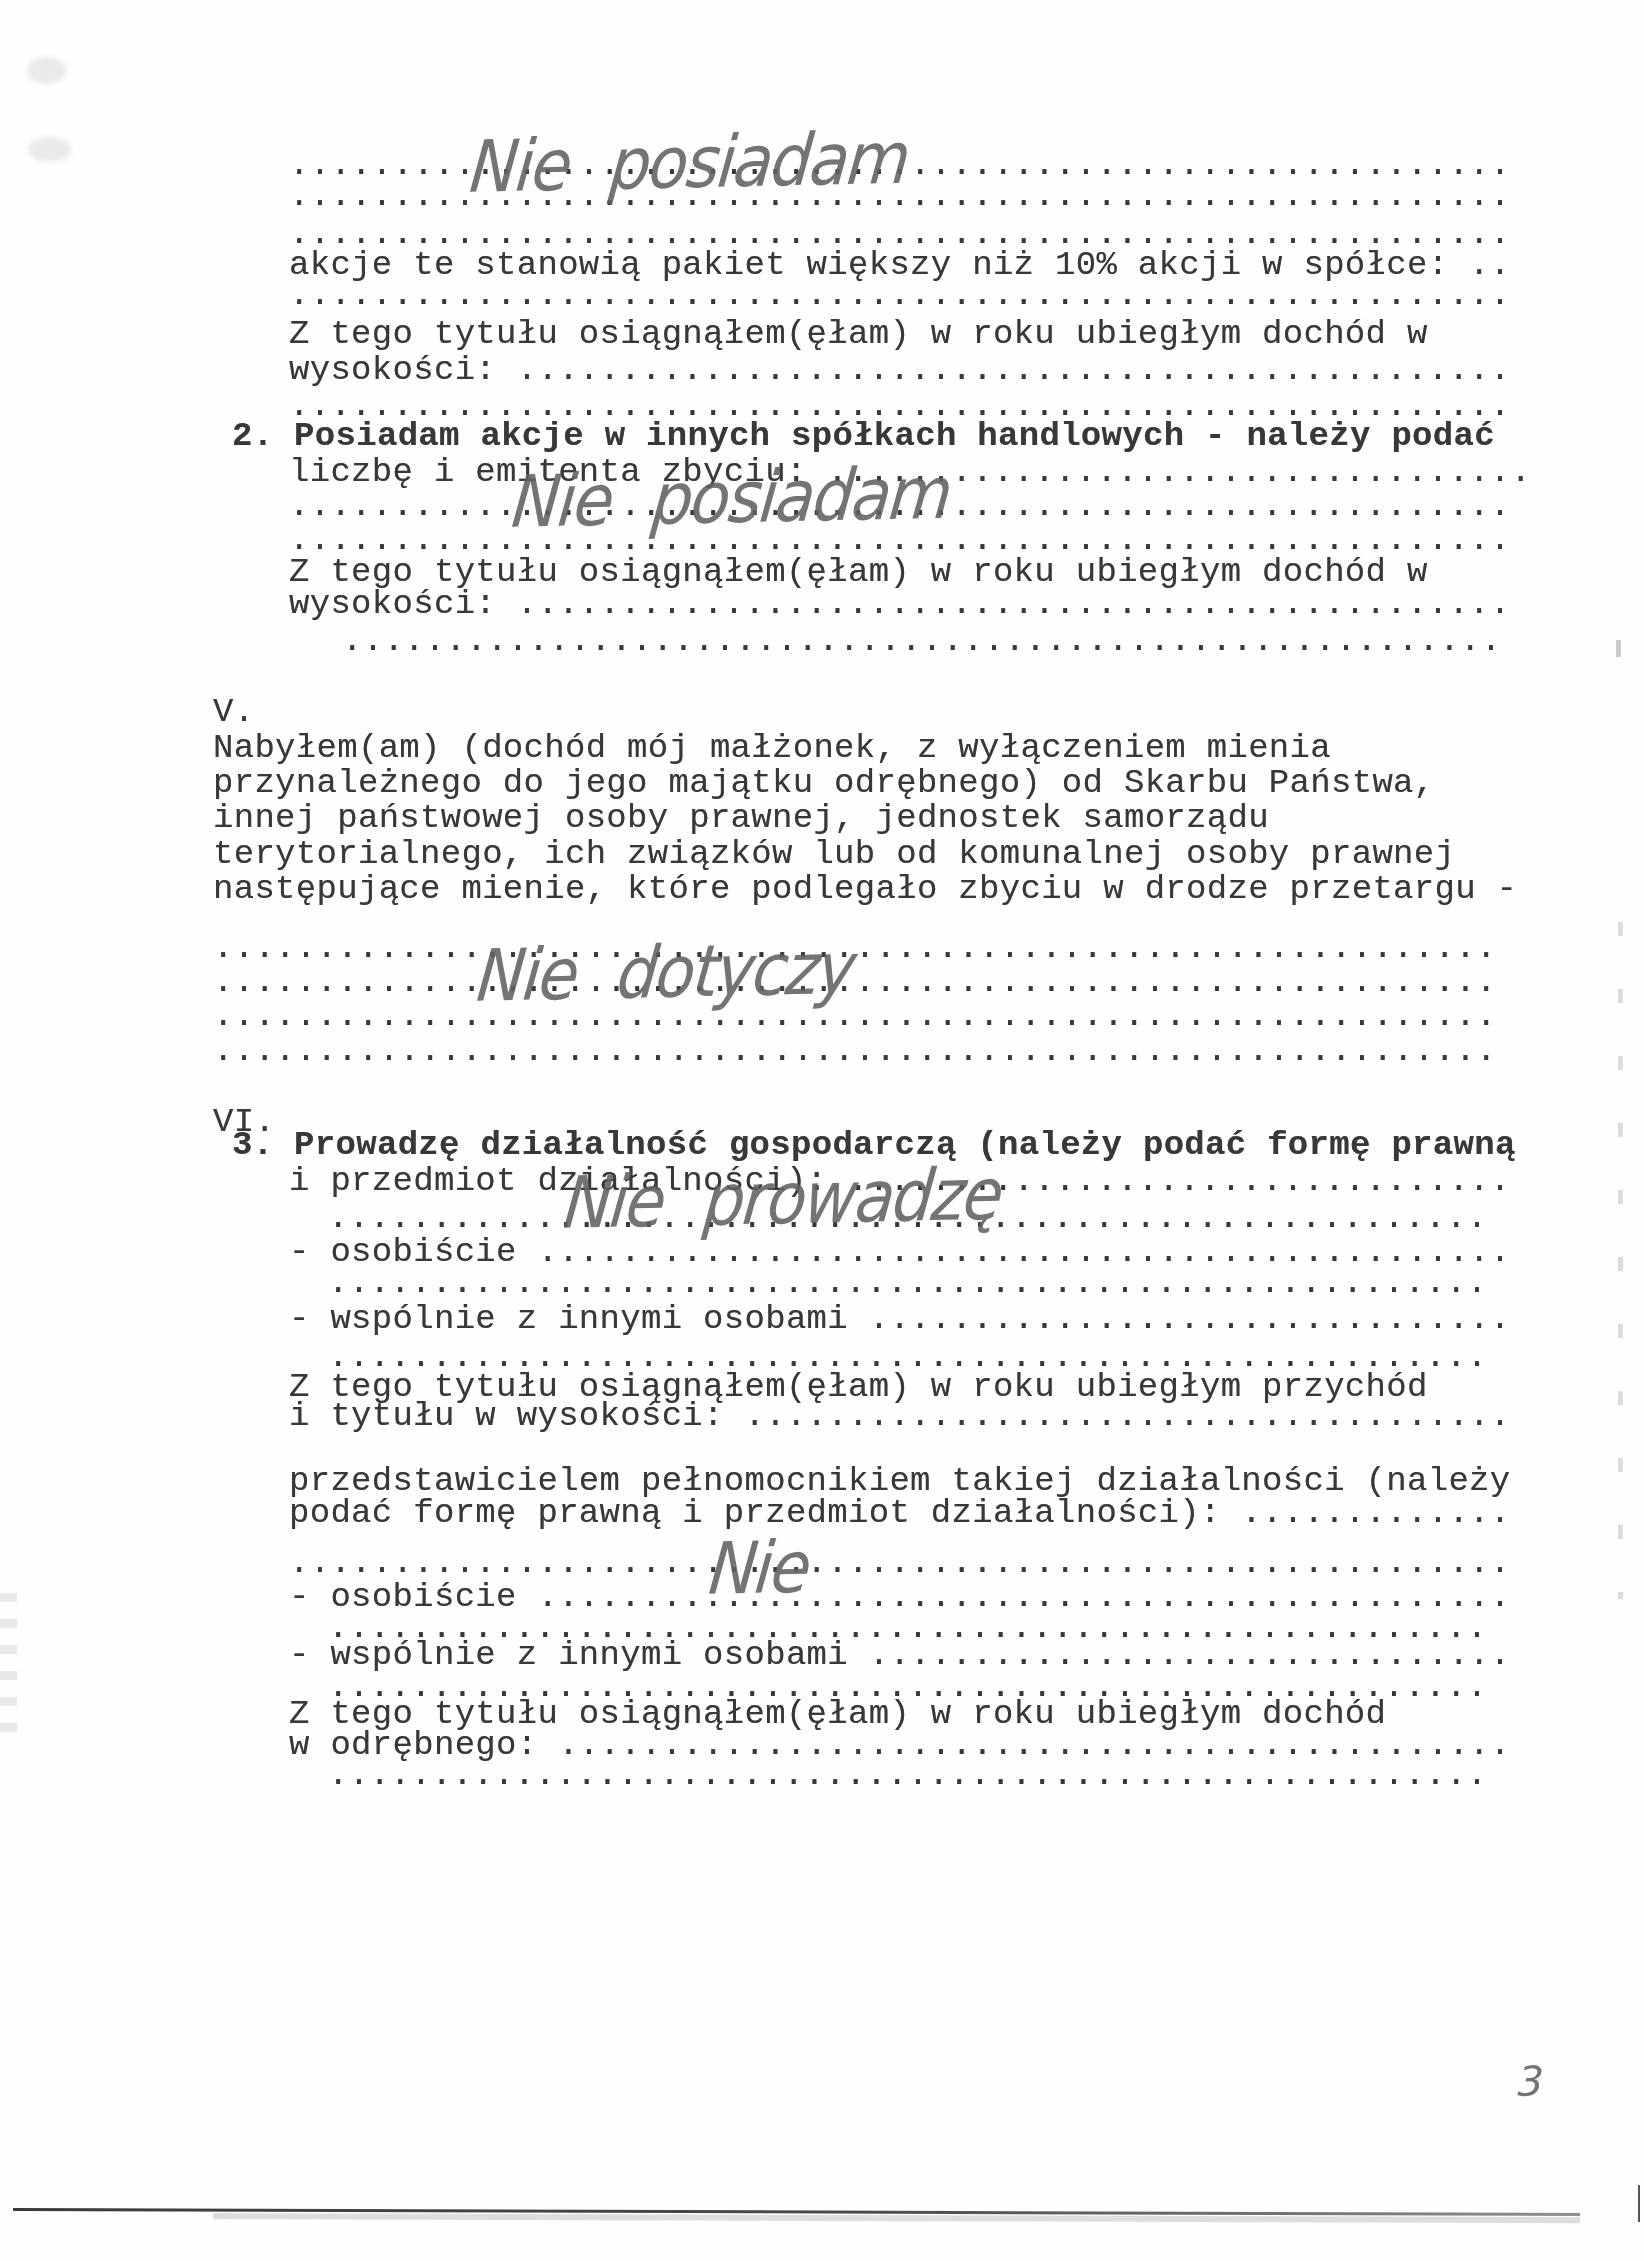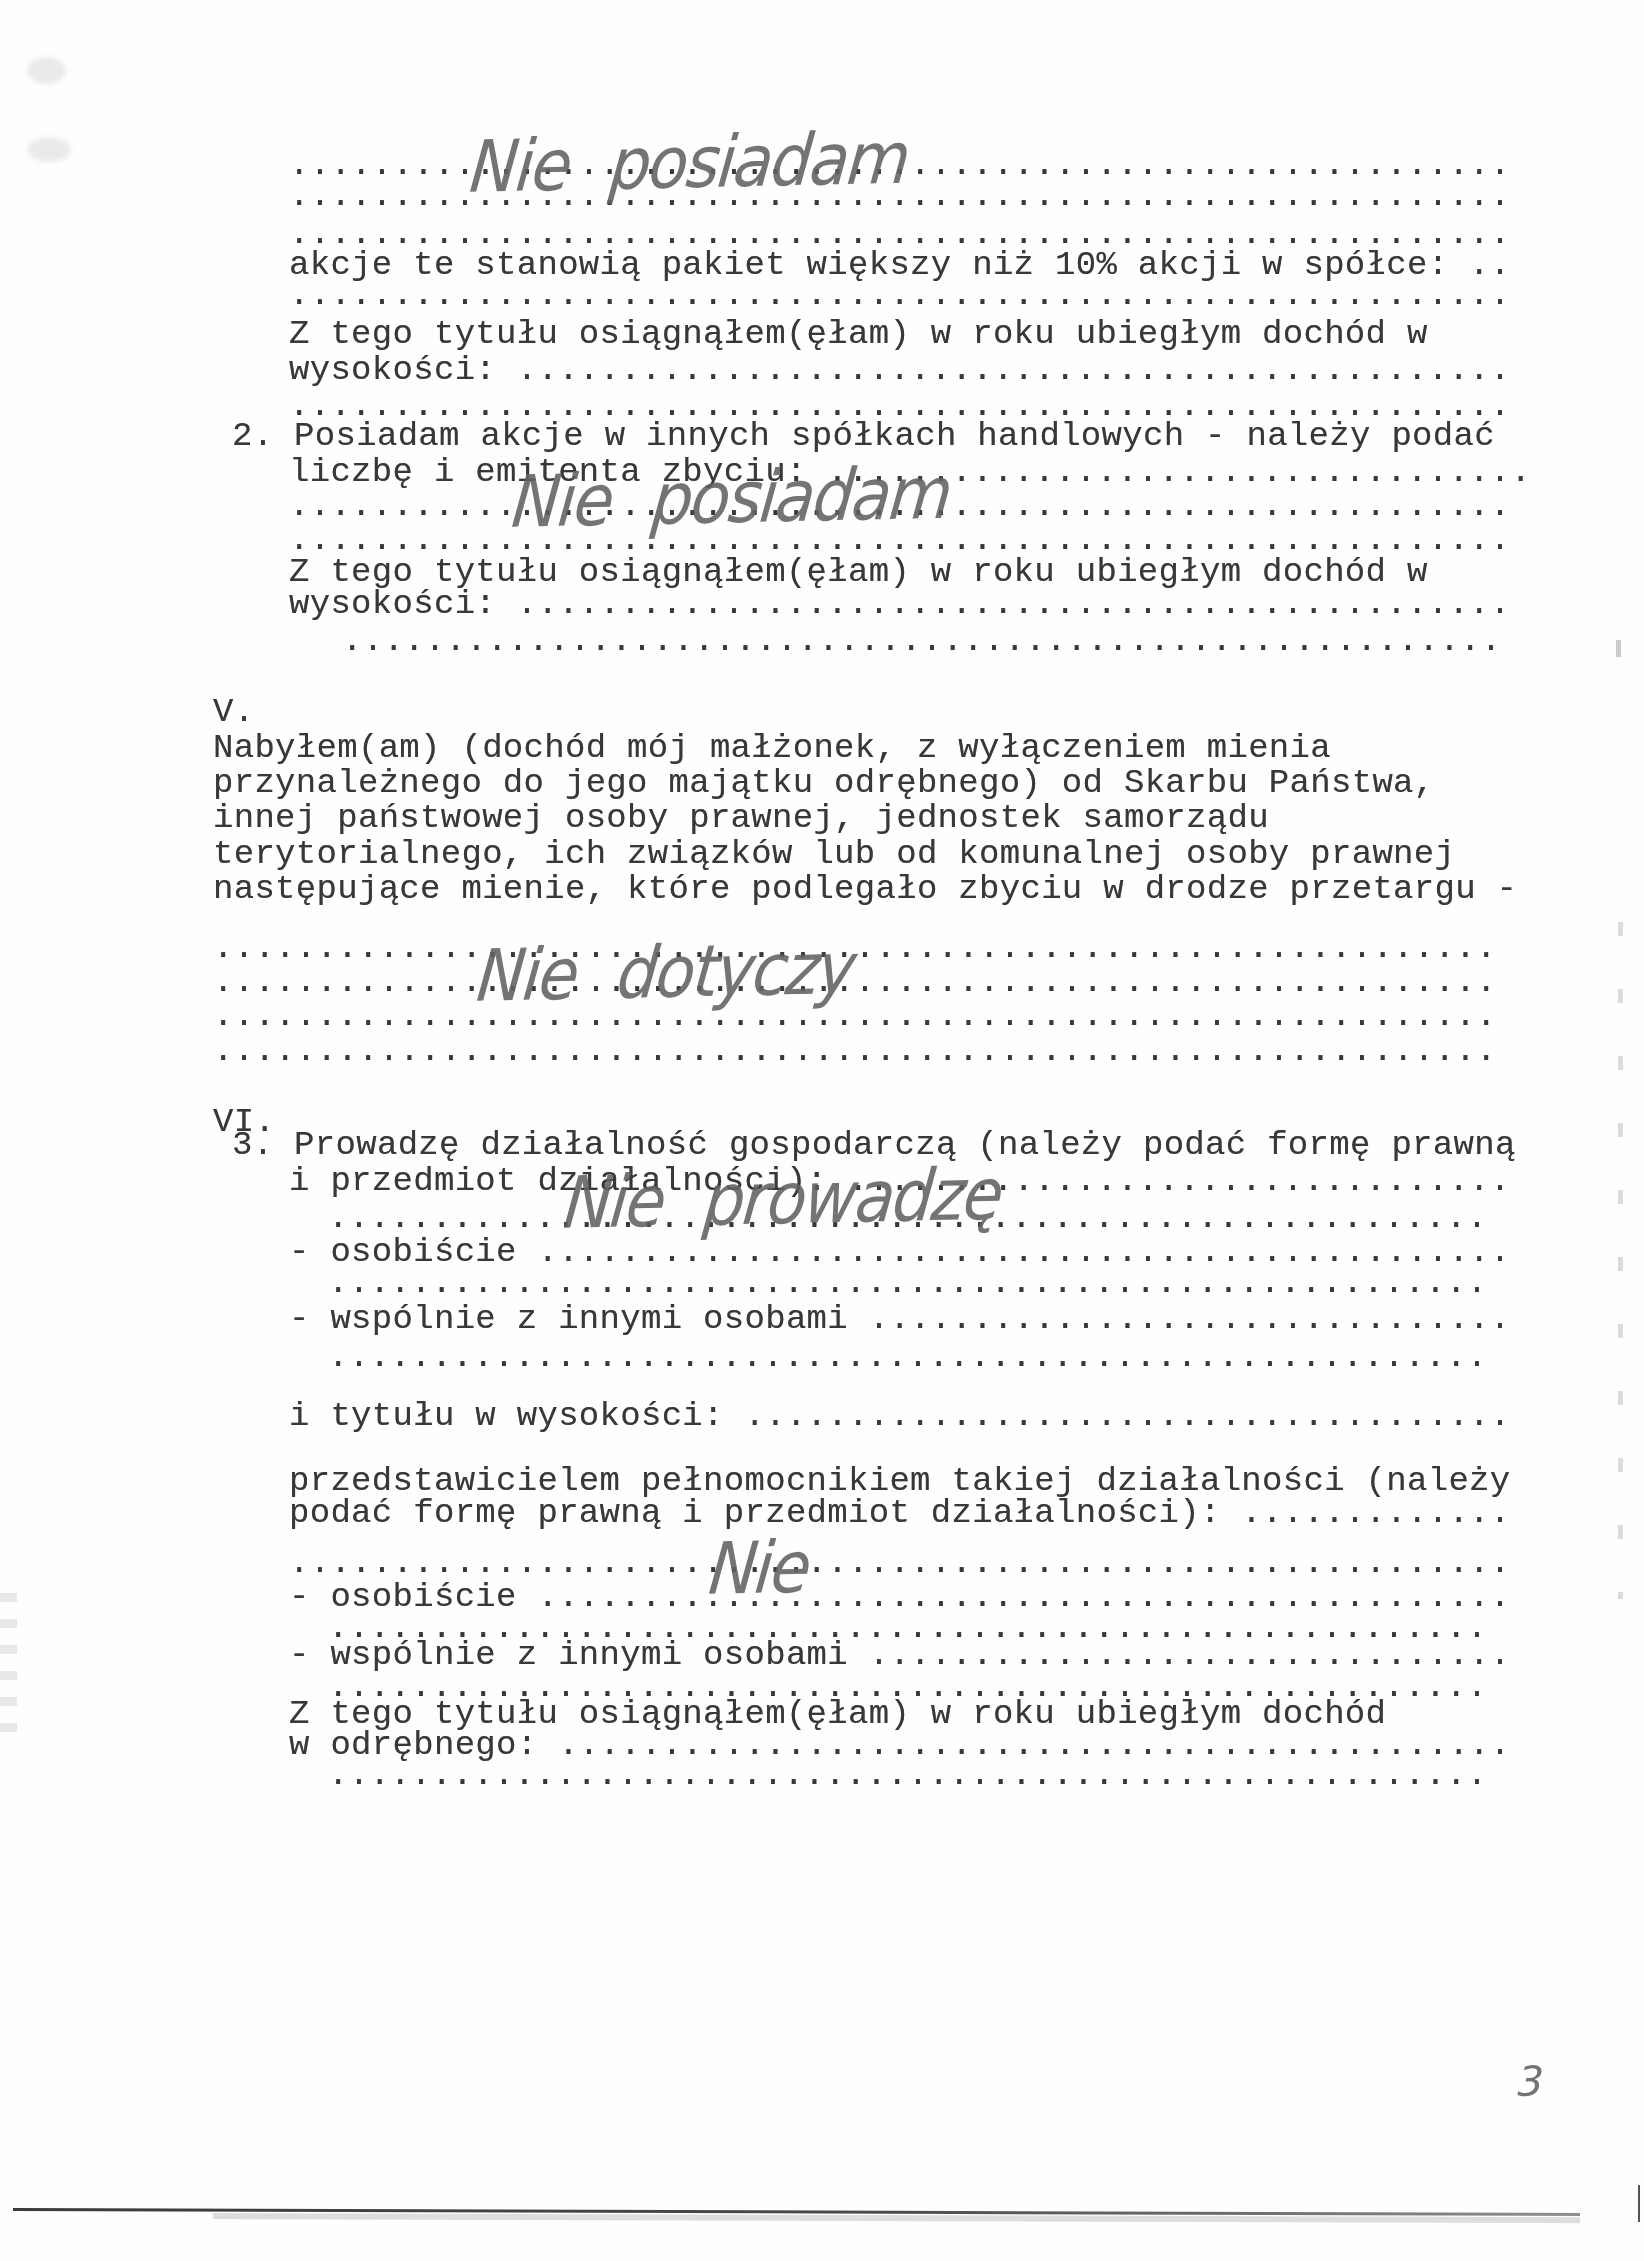--- a/index.html
+++ b/index.html
@@ -19,21 +19,21 @@
   
   .tl {
     position: absolute;
     font-size: 34px;
     line-height: 34px;
     white-space: pre;
     letter-spacing: 0.3px;
     text-shadow: 0 0 0.6px rgba(70,70,70,0.55);
   }
   .x-body   { left: 213px; }
-  .x-num    { left: 232px; }
+  .x-num    { left: 232px; font-weight: bold; }
   .x-item   { left: 289px; }
   .x-indent { left: 328px; }
   .x-cont   { left: 342px; }
 
   
   .hw {
     position: absolute;
     font-family: "DejaVu Sans", sans-serif;
     font-style: italic;
     font-size: 64px;
@@ -133,20 +133,21 @@
   <div class="tl x-body" style="top:1034px">..............................................................</div>
 
   <div class="tl x-body" style="top:1105px">VI.</div>
   <div class="tl x-num" style="top:1128px">3. Prowadzę działalność gospodarczą (należy podać formę prawną</div>
   <div class="tl x-item" style="top:1164px">i przedmiot działalności): ................................</div>
   <div class="tl x-indent" style="top:1201px">........................................................</div>
   <div class="tl x-item" style="top:1235px">- osobiście ...............................................</div>
   <div class="tl x-indent" style="top:1266px">........................................................</div>
   <div class="tl x-item" style="top:1302px">- wspólnie z innymi osobami ...............................</div>
   <div class="tl x-indent" style="top:1340px">........................................................</div>
+  <div class="tl x-item" style="top:1370px">Z tego tytułu osiągnąłem(ęłam) w roku ubiegłym przychód</div>
   <div class="tl x-item" style="top:1399px">i tytułu w wysokości: .....................................</div>
 
   <div class="tl x-item" style="top:1464px">przedstawicielem pełnomocnikiem takiej działalności (należy</div>
   <div class="tl x-item" style="top:1496px">podać formę prawną i przedmiot działalności): .............</div>
   <div class="tl x-item" style="top:1546px">...........................................................</div>
   <div class="tl x-item" style="top:1580px">- osobiście ...............................................</div>
   <div class="tl x-indent" style="top:1611px">........................................................</div>
   <div class="tl x-item" style="top:1638px">- wspólnie z innymi osobami ...............................</div>
   <div class="tl x-indent" style="top:1670px">........................................................</div>
   <div class="tl x-item" style="top:1697px">Z tego tytułu osiągnąłem(ęłam) w roku ubiegłym dochód</div>

